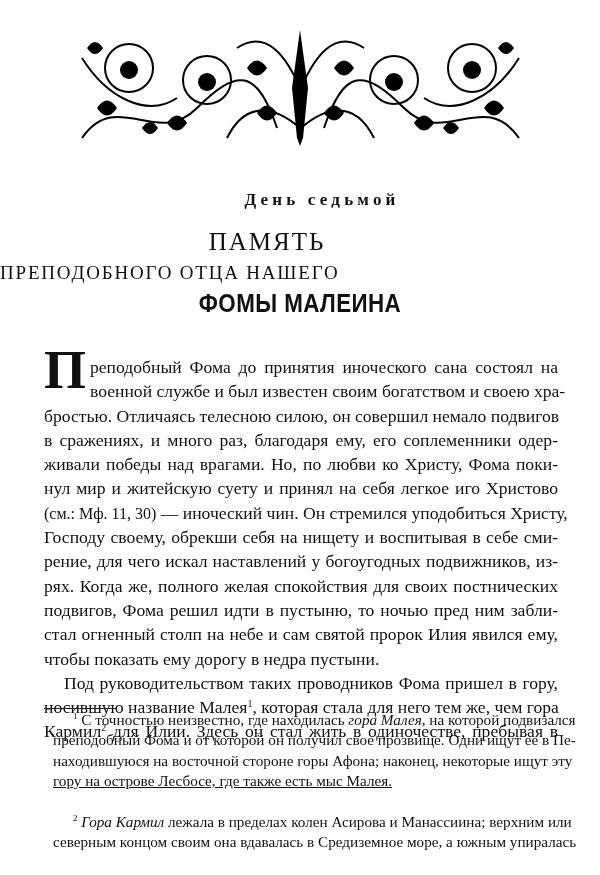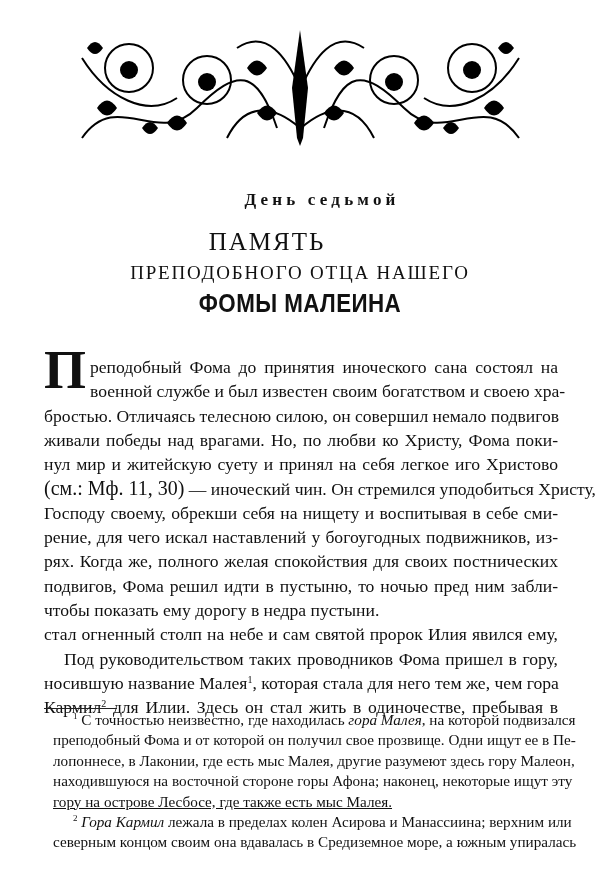--- a/index.html
+++ b/index.html
@@ -1,27 +1,27 @@
 <!DOCTYPE html>
 <html><head>
 <meta charset="utf-8">
 <style>
   html, body { margin: 0; padding: 0; background: #ffffff; }
   body { width: 600px; height: 875px; overflow: hidden; position: relative; font-family: "Liberation Serif", "DejaVu Serif", serif; color: #111; }
   .ornament { position: absolute; left: 77px; top: 28px; width: 447px; height: 118px; }
   .day { position: absolute; top: 190px; left: 0; width: 600px; text-align: center; font-weight: bold; font-size: 17px; letter-spacing: 4.2px; margin-left: 22px; }
   .title1 { position: absolute; top: 228px; left: 0; width: 534px; text-align: center; font-size: 25px; letter-spacing: 2px; }
-  .title2 { position: absolute; top: 262px; left: 0; width: 600px; text-align: center; font-size: 19px; letter-spacing: 1.8px; }
+  .title2 { position: absolute; top: 262px; left: 0; width: 600px; font-size: 19px; letter-spacing: 1.8px; }
   .title3 { position: absolute; top: 288px; left: 0; width: 600px; text-align: center; font-size: 26px; font-weight: bold; font-family: "Liberation Sans Narrow", "Liberation Sans", sans-serif; transform: scaleX(0.86); letter-spacing: 0.5px; }
   .body { position: absolute; left: 44px; width: 514px; font-size: 17.6px; line-height: 24.3px; text-align: justify; }
   .body .line { display: block; white-space: nowrap; text-align-last: justify; height: 24.3px; }
   .body .line.last { text-align-last: left; }
   .dropcap { position: absolute; left: 44px; top: 348px; font-size: 54px; font-weight: bold; line-height: 44px; }
   .indent { padding-left: 20px; }
-  .small { font-size: 20px; }
+  .small { font-size: 16px; }
   sup { font-size: 10px; vertical-align: 6px; line-height: 0; }
   .rule { position: absolute; left: 44px; top: 708px; width: 73px; height: 1px; background: #222; }
   .fn { position: absolute; left: 53px; width: 514px; font-size: 15.2px; line-height: 20.4px; }
   .fn .line { display: block; white-space: nowrap; text-align-last: justify; height: 20.4px; }
   .fn .line.last { text-align-last: left; text-decoration: underline; }
   .fn sup { font-size: 9px; }
 </style>
 </head>
 <body>
 
@@ -65,40 +65,40 @@
 <div class="title1">ПАМЯТЬ</div>
 <div class="title2">ПРЕПОДОБНОГО ОТЦА НАШЕГО</div>
 <div class="title3">ФОМЫ МАЛЕИНА</div>
 
 <div class="dropcap">П</div>
 
 <div class="body" style="top:355px;">
   <span class="line" style="padding-left:46px;">реподобный Фома до принятия иноческого сана состоял на</span>
   <span class="line" style="padding-left:46px;">военной службе и был известен своим богатством и своею хра-</span>
   <span class="line">бростью. Отличаясь телесною силою, он совершил немало подвигов</span>
+  <span class="line">в сражениях, и много раз, благодаря ему, его соплеменники одер-</span>
   <span class="line">живали победы над врагами. Но, по любви ко Христу, Фома поки-</span>
   <span class="line">нул мир и житейскую суету и принял на себя легкое иго Христово</span>
   <span class="line"><span class="small">(см.: Мф. 11, 30)</span> <span>— иноческий чин. Он стремился уподобиться Христу,</span></span>
   <span class="line">Господу своему, обрекши себя на нищету и воспитывая в себе сми-</span>
   <span class="line">рение, для чего искал наставлений у богоугодных подвижников, из-</span>
   <span class="line">рях. Когда же, полного желая спокойствия для своих постнических</span>
   <span class="line">подвигов, Фома решил идти в пустыню, то ночью пред ним забли-</span>
+  <span class="line">стал огненный столп на небе и сам святой пророк Илия явился ему,</span>
   <span class="line last">чтобы показать ему дорогу в недра пустыни.</span>
-  <span class="line">стал огненный столп на небе и сам святой пророк Илия явился ему,</span>
   <span class="line indent">Под руководительством таких проводников Фома пришел в гору,</span>
   <span class="line"><span>носившую название Малея</span><sup>1</sup><span>, которая стала для него тем же, чем гора</span></span>
   <span class="line"><span>Кармил</span><sup>2</sup><span> для Илии. Здесь он стал жить в одиночестве, пребывая в</span></span>
 </div>
 
 <div class="rule"></div>
 
 <div class="fn" style="top:710px;">
   <span class="line indent"><sup>1</sup> <span>С точностью неизвестно, где находилась </span><i>гора Малея</i><span>, на которой подвизался</span></span>
   <span class="line">преподобный Фома и от которой он получил свое прозвище. Одни ищут ее в Пе-</span>
-  <span class="line">лопоннесе, в Лаконии, где есть мыс Малея, другие разумеют здесь гору Малеон,</span>
   <span class="line">находившуюся на восточной стороне горы Афона; наконец, некоторые ищут эту</span>
   <span class="line last">гору на острове Лесбосе, где также есть мыс Малея.</span>
 </div>
 
 <div class="fn" style="top:812px;">
   <span class="line indent"><sup>2</sup> <i>Гора Кармил</i><span> лежала в пределах колен Асирова и Манассиина; верхним или</span></span>
   <span class="line">северным концом своим она вдавалась в Средиземное море, а южным упиралась</span>
 </div>
 
 </body></html>

